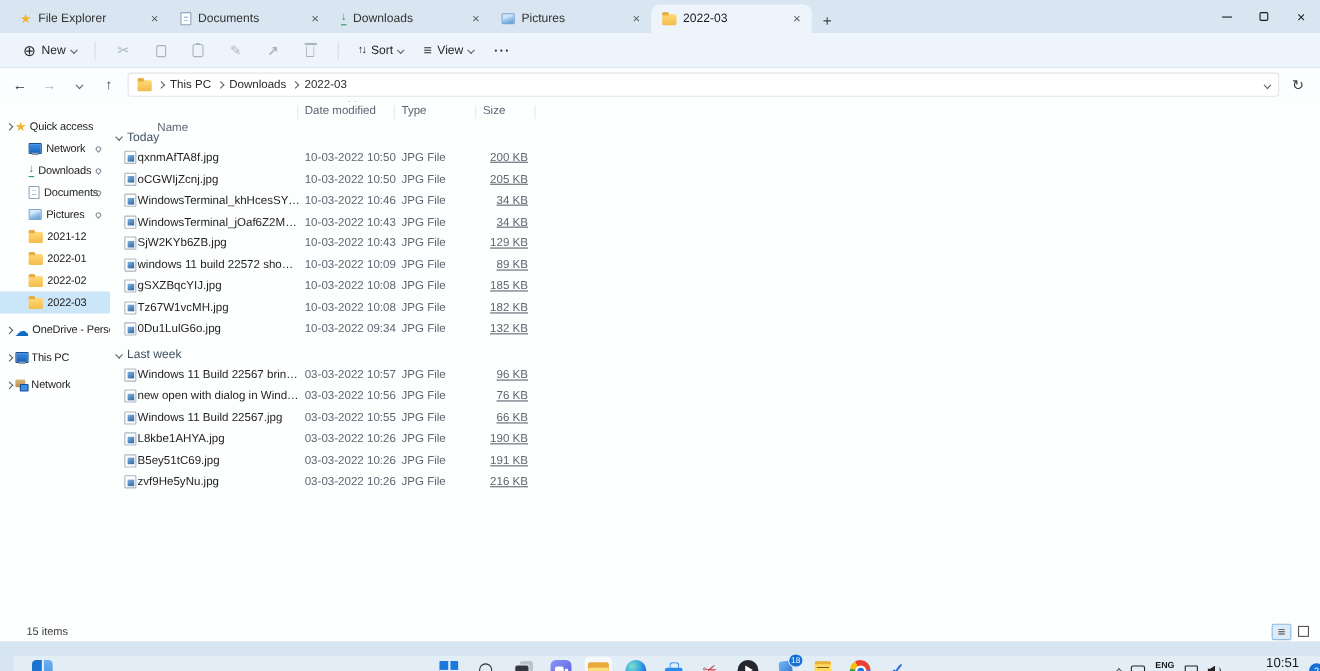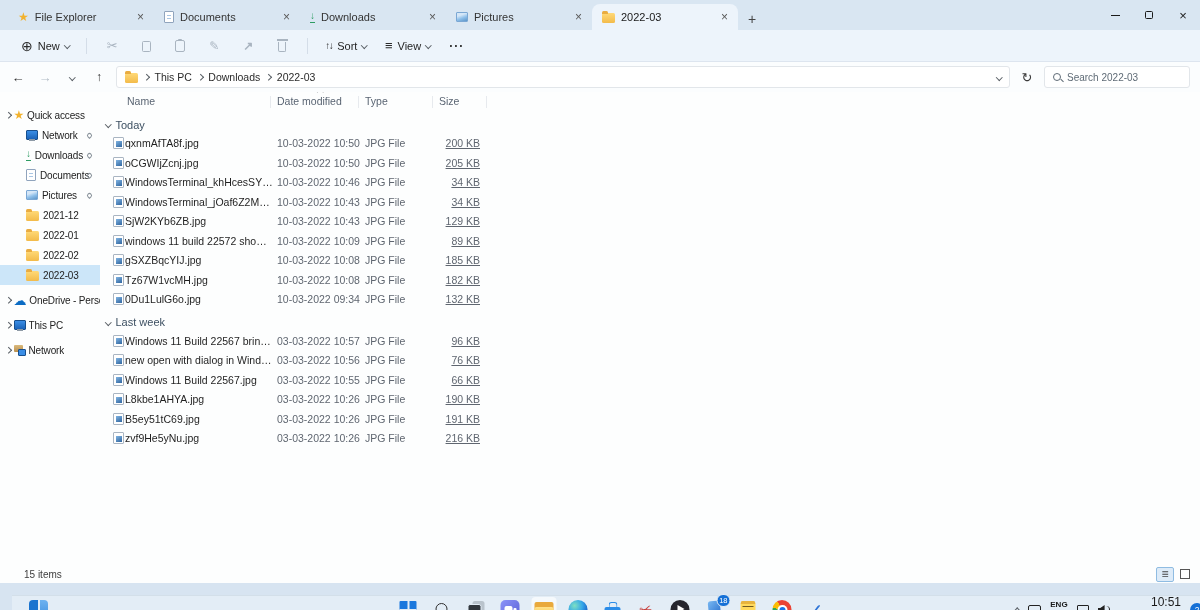--- a/index.html
+++ b/index.html
@@ -42,21 +42,21 @@
   .sidebar { width:100px; flex:none; padding-top:8px; overflow:hidden; }
   .side-section-row { height:20px; margin-top:5px; display:flex; align-items:center; gap:3px; padding-left:6px; font-size:10px; color:#222; letter-spacing:-0.15px; white-space:nowrap; overflow:hidden; }
   .side-child-row { height:20px; display:flex; align-items:center; gap:4px; padding-left:26px; font-size:10px; color:#222; letter-spacing:-0.15px; white-space:nowrap; overflow:hidden; position:relative; }
   .side-child-row.selected { background:#cce6f9; }
   .side-label { overflow:hidden; }
   .pin { width:5px; height:5px; border:1.1px solid #8a939b; border-radius:50% 50% 50% 0; transform:rotate(-45deg); position:absolute; right:8px; flex:none; }
 
   .main { flex:1; position:relative; overflow:hidden; }
   .cols { height:20px; position:relative; font-size:10.5px; color:#5a6573; }
   .col-h { position:absolute; top:3px; }
-  .col-name { left:27px; } .col-date { left:177px; } .col-type { left:265px; } .col-size { left:339px; }
+  .col-name { left:43px;margin-top:15px; } .col-date { left:177px; } .col-type { left:265px; } .col-size { left:339px; }
   .col-sep { position:absolute; top:4px; width:1px; height:12px; background:#e7eaee; }
   .sort-caret { position:absolute; left:218px; top:-2px; }
   .group-header { height:19px; display:flex; align-items:center; gap:5px; padding-left:6px; font-size:11px; color:#3d5062; margin-top:3px; }
   .file-row { height:19.5px; position:relative; font-size:10.5px; color:#5f6670; }
   .file-row .ficon { position:absolute; left:13px; top:3px; }
   .fname { position:absolute; left:25px; top:3px; color:#1f1f1f; max-width:149px; white-space:nowrap; overflow:hidden; text-overflow:ellipsis; }
   .fdate { position:absolute; left:177px; top:3px; white-space:nowrap; }
   .ftype { position:absolute; left:265px; top:3px; }
   .fsize { position:absolute; left:296px; width:84px; top:3px; text-align:right; white-space:nowrap;text-decoration:underline; }
 
@@ -293,24 +293,20 @@
         <span class="crumb">Downloads</span>
 
         <span class="chv right sm"></span>
         <span class="crumb">2022-03</span>
 
       <span class="addr-chv chv down sm"></span>
     </div>
     <div class="nav-btn">
         <span data-icon="refresh"></span>
       </div>
-    <div class="search-box">
-      <span class="mag"></span>
-      <input type="text" placeholder="Search 2022-03" style="">
-    </div>
   </div>
 
   <div class="body">
 
     <div class="sidebar">
 
         <div class="side-section-row">
           <span class="chv sm right down"></span>
           <span data-icon="star"></span>
           <span class="side-label">Quick access</span>

